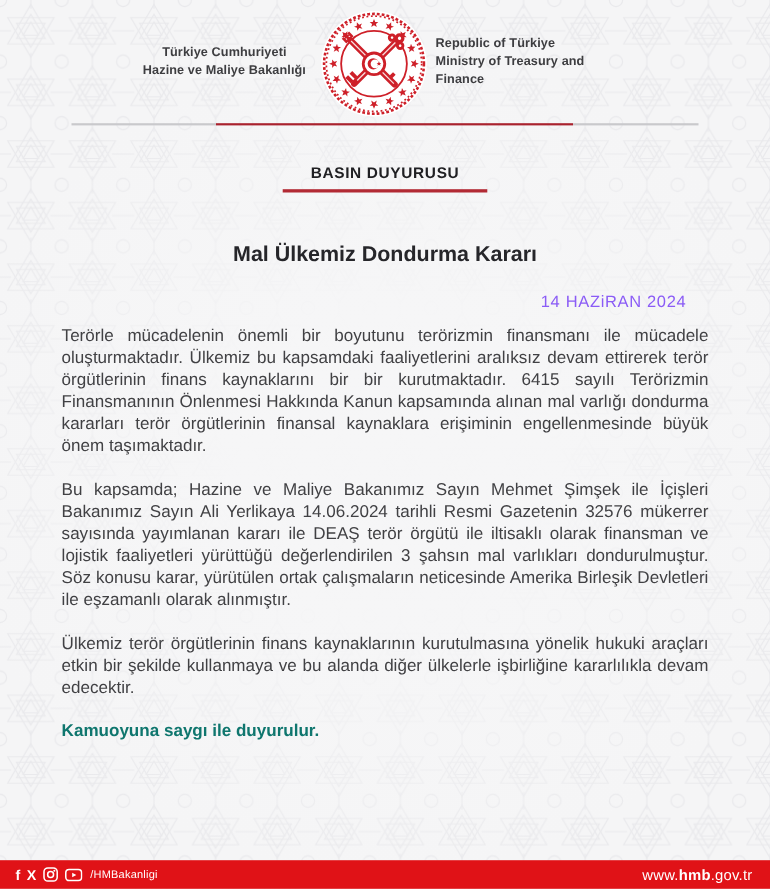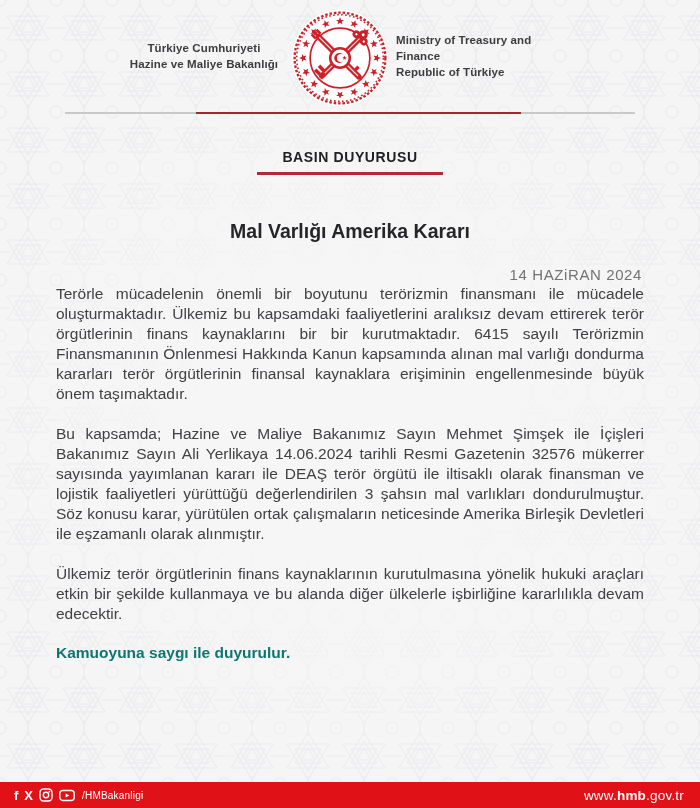--- a/index.html
+++ b/index.html
@@ -23,23 +23,23 @@
   .org-en{text-align:left;width:180px;}
   .logo{width:98px;height:98px;margin-top:4px;flex:0 0 auto;}
   .divider{
     position:absolute;top:112px;left:65px;width:570px;height:2px;z-index:2;
     background:linear-gradient(to right,#c9c9cc 0 23%,#a9222e 23% 80%,#c9c9cc 80% 100%);
   }
   .main{position:absolute;top:149px;left:56px;width:588px;z-index:2;}
   .kicker{text-align:center;font-size:14px;font-weight:bold;color:#202023;letter-spacing:.6px;margin:0;}
   .kicker-underline{width:186px;height:3px;background:#b22a34;margin:7px auto 0;}
   .doc-title{margin:17px 0 0;text-align:center;font-size:19.5px;font-weight:bold;color:#26262a;line-height:1.35;}
-  .date-line{text-align:right;font-size:15px;letter-spacing:.6px;color:#737373;margin:21px 2px 0 0;}
+  .date-line{text-align:right;font-size:15px;letter-spacing:.6px;color:#8b5cf6;margin:21px 20px 0 0;}
   .body-par{font-size:15.5px;line-height:20px;text-align:justify;margin:0 0 20px;color:#414144;}
-  .body-par.first{margin-top:1px;}
+  .body-par.first{margin-top:13px;}
   .closing{font-size:15.5px;font-weight:bold;color:#0f766e;margin:0;}
   .footer{
     position:absolute;left:0;right:0;bottom:0;height:26px;z-index:2;
     background:#e01217;color:#ffffff;
     display:flex;align-items:center;justify-content:space-between;
     padding:0 16px 0 14px;box-sizing:border-box;
   }
   .social{display:flex;align-items:center;gap:6px;}
   .social svg{display:block;}
   .glyph-letter{font-size:13px;font-weight:bold;line-height:1;}
@@ -126,32 +126,32 @@
       <rect x="52.2" y="12.5" width="2.6" height="6" fill="#ce2029"></rect>
       <rect x="52.5" y="68" width="4.5" height="3.4" fill="#ce2029"></rect>
     </g>
     <circle cx="50" cy="50" r="10" fill="#ffffff" stroke="#ce2029" stroke-width="2.6"></circle>
     <circle cx="49.3" cy="50" r="5.2" fill="#ce2029"></circle>
     <circle cx="51" cy="50" r="4.1" fill="#ffffff"></circle>
     <use href="#lstar" transform="translate(54.6 50) scale(0.55)"></use>
   </svg>
 
   <div class="org-block org-en">
+    <div>Republic of Türkiye</div>
     <div>Ministry of Treasury and Finance</div>
-    <div>Republic of Türkiye</div>
   </div>
 </div>
 <div class="divider"></div>
 
 <div class="main">
   <h1 class="kicker">BASIN DUYURUSU</h1>
   <div class="kicker-underline"></div>
   <h2 class="doc-title">
     <br>
-    <span>Mal Varlığı Amerika Kararı</span>
+    <span>Mal Ülkemiz Dondurma Kararı</span>
   </h2>
   <div class="date-line">14 HAZiRAN 2024</div>
 
   <p class="body-par first">Terörle mücadelenin önemli bir boyutunu terörizmin finansmanı ile mücadele oluşturmaktadır. Ülkemiz bu kapsamdaki faaliyetlerini aralıksız devam ettirerek terör örgütlerinin finans kaynaklarını bir bir kurutmaktadır. 6415 sayılı Terörizmin Finansmanının Önlenmesi Hakkında Kanun kapsamında alınan mal varlığı dondurma kararları terör örgütlerinin finansal kaynaklara erişiminin engellenmesinde büyük önem taşımaktadır.</p>
   <p class="body-par">Bu kapsamda; Hazine ve Maliye Bakanımız Sayın Mehmet Şimşek ile İçişleri Bakanımız Sayın Ali Yerlikaya 14.06.2024 tarihli Resmi Gazetenin 32576 mükerrer sayısında yayımlanan kararı ile DEAŞ terör örgütü ile iltisaklı olarak finansman ve lojistik faaliyetleri yürüttüğü değerlendirilen 3 şahsın mal varlıkları dondurulmuştur. Söz konusu karar, yürütülen ortak çalışmaların neticesinde Amerika Birleşik Devletleri ile eşzamanlı olarak alınmıştır.</p>
   <p class="body-par">Ülkemiz terör örgütlerinin finans kaynaklarının kurutulmasına yönelik hukuki araçları etkin bir şekilde kullanmaya ve bu alanda diğer ülkelerle işbirliğine kararlılıkla devam edecektir.</p>
   <p class="closing">Kamuoyuna saygı ile duyurulur.</p>
 </div>
 
 <div class="footer">

